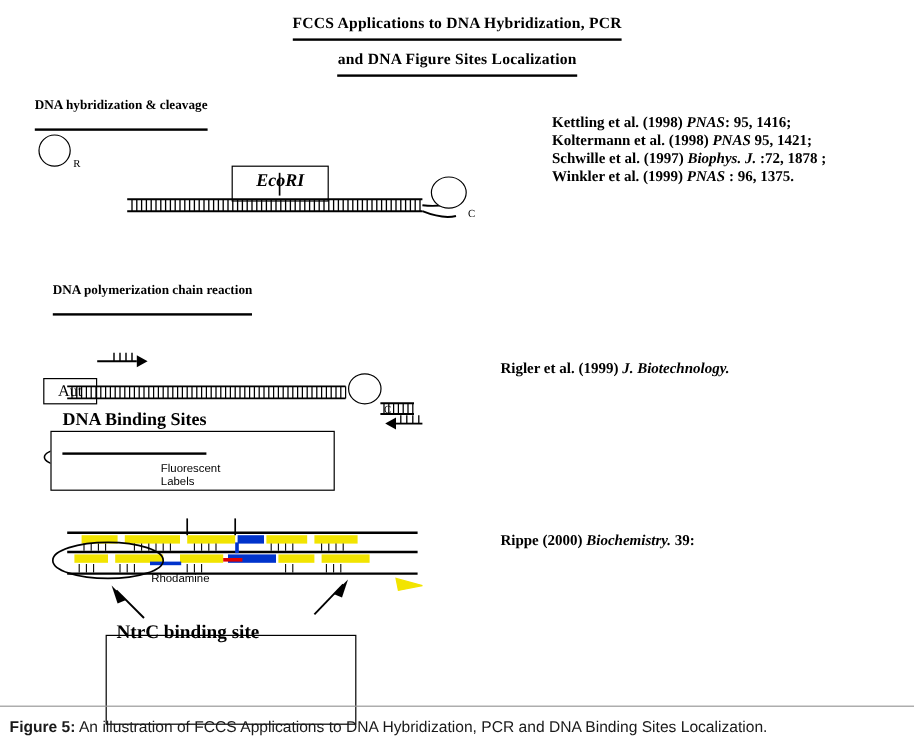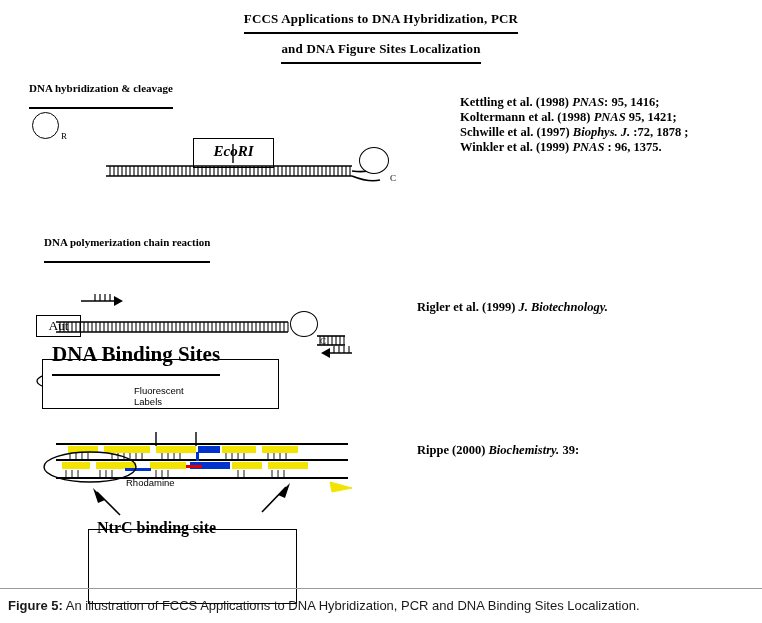--- a/index.html
+++ b/index.html
@@ -103,23 +103,23 @@
     font-size: 13.5px;
   }
 
   #dnabinding-box {
     left: 42px; top: 335px; width: 237px; height: 50px;
   }
   #dnabinding-label {
     position: absolute;
     left: 52px; top: 342px;
     font-weight: bold;
-    font-size: 21px;
+    font-size: 15px;
     border-bottom: 2px solid #000;
-    padding-bottom: 7px;
+    padding-bottom: 18px;
   }
 
   #ntrc-box {
     left: 88px; top: 505px; width: 209px; height: 75px;
   }
   #ntrc-label {
     position: absolute;
     left: 97px; top: 519px;
     font-size: 16px;
     font-weight: bold;

